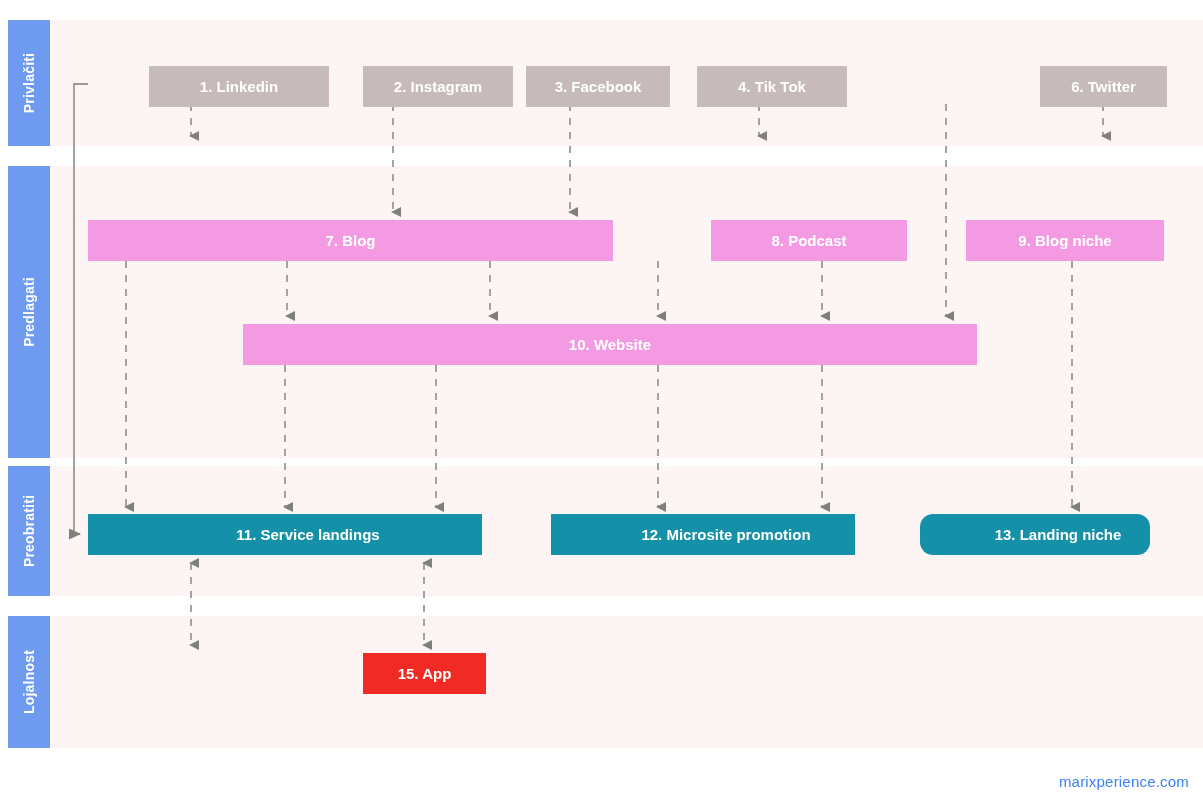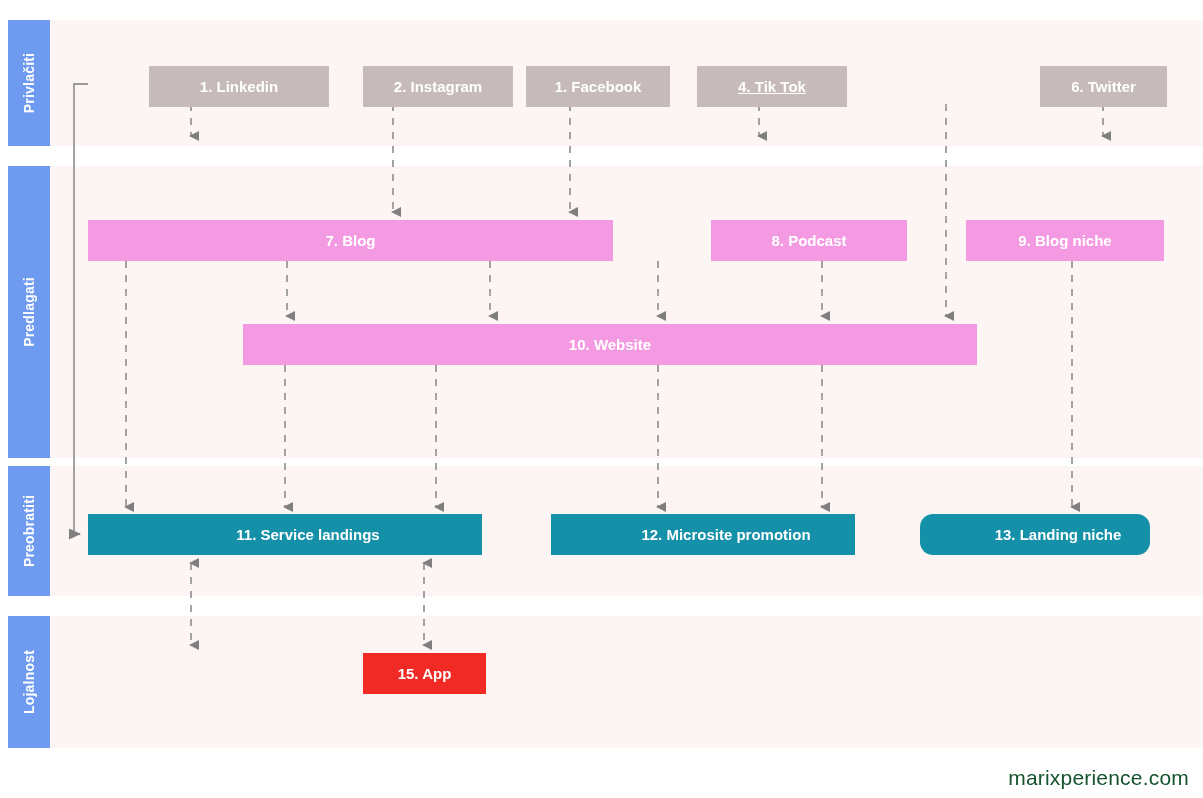--- a/index.html
+++ b/index.html
@@ -68,22 +68,22 @@
     top: 0;
     width: 1203px;
     height: 798px;
     overflow: visible;
     pointer-events: none;
   }
   .watermark {
     position: absolute;
     right: 14px;
     bottom: 8px;
-    color: #14532d;
-    font-size: 21px;
+    color: #3b82f6;
+    font-size: 15px;
     letter-spacing: 0.2px;
   }
 </style>
 </head>
 <body>
 
 <div id="stage">
 
   <div class="band" style="top:20px;height:126px;"></div>
   <div class="band" style="top:166px;height:292px;"></div>
@@ -153,23 +153,23 @@
     <path d="M 88 84 L 74 84 L 74 534 L 80 534" stroke="#9a9a9a" stroke-width="1.8" fill="none" marker-end="url(#ah-right)"></path>
   </svg>
 
   <div class="node attract" style="left:149px;top:66px;width:180px;">
     <span>1. Linkedin</span>
   </div>
   <div class="node attract" style="left:363px;top:66px;width:150px;">
     <span>2. Instagram</span>
   </div>
   <div class="node attract" style="left:526px;top:66px;width:144px;">
-    <span>1. Facebook</span>
-  </div>
-  <div class="node attract" style="left:697px;top:66px;width:150px;text-decoration:underline;">
+    <span>3. Facebook</span>
+  </div>
+  <div class="node attract" style="left:697px;top:66px;width:150px;">
     <span>4. Tik Tok</span>
   </div>
   <div class="node attract" style="left:1040px;top:66px;width:127px;">
     <span>6. Twitter</span>
   </div>
 
   <div class="node propose" style="left:88px;top:220px;width:525px;">
     <span>7. Blog</span>
   </div>
   <div class="node propose" style="left:711px;top:220px;width:196px;">

